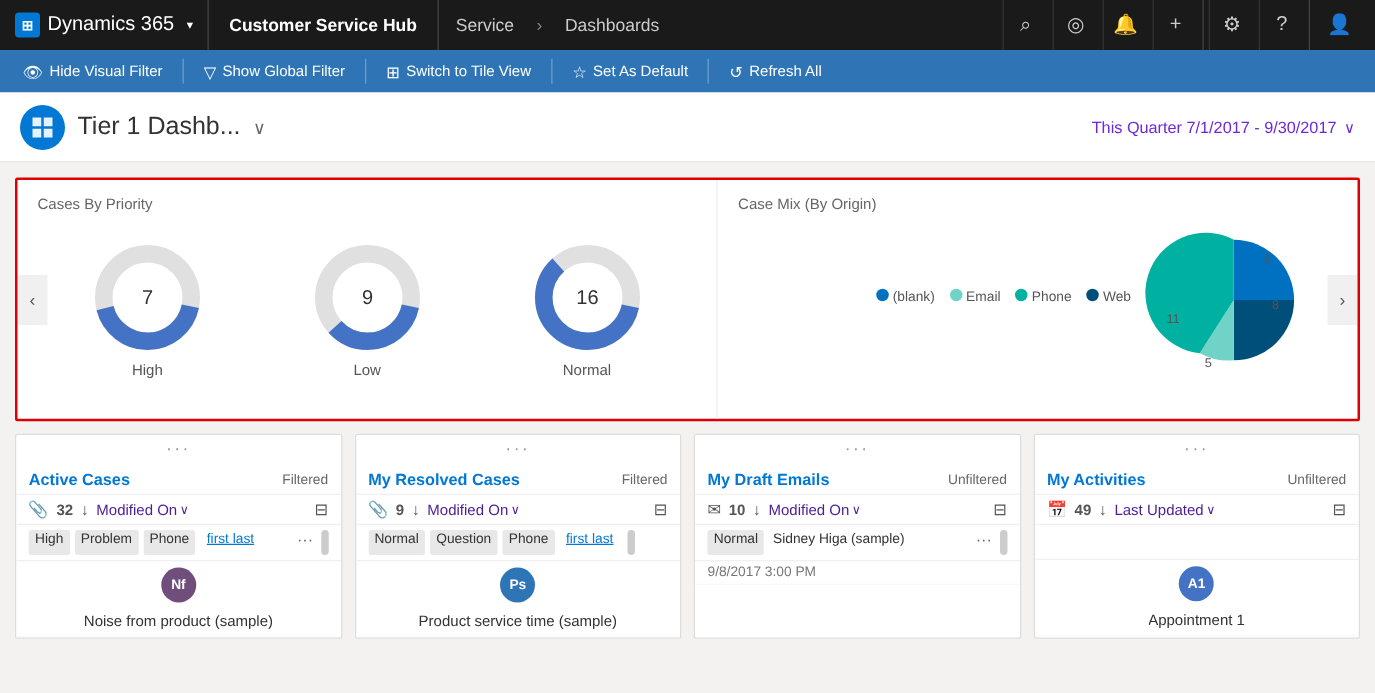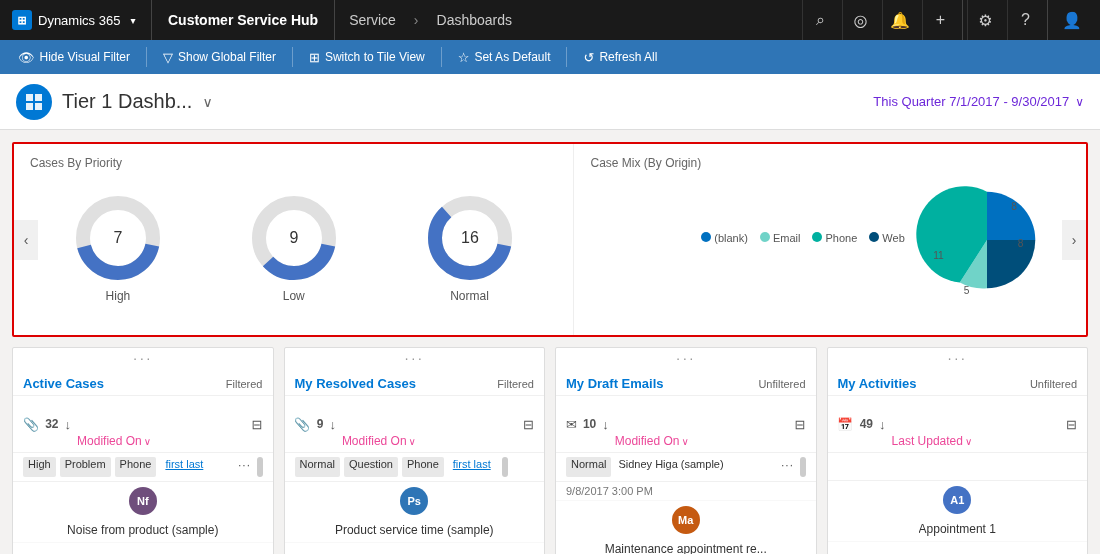--- a/index.html
+++ b/index.html
@@ -23,21 +23,21 @@
       cursor: pointer;
       min-width: 152px;
     }
     .nav-d365-icon {
       width: 20px; height: 20px;
       background: #0078d4;
       border-radius: 3px;
       display: flex; align-items: center; justify-content: center;
       font-size: 11px; font-weight: bold; color: #fff;
     }
-    .nav-d365-label { font-size: 13px; }
+    .nav-d365-label { font-size: 16px; }
     .nav-d365-caret { font-size: 10px; margin-left: 4px; }
     .nav-app-name {
       display: flex; align-items: center;
       padding: 0 16px;
       height: 100%;
       font-size: 14px;
       font-weight: 700;
       border-right: 1px solid #444;
     }
     .nav-breadcrumb {
@@ -185,21 +185,21 @@
     .tile-toolbar {
       display: flex;
       align-items: center;
       gap: 6px;
       padding: 4px 10px;
       border-bottom: 1px solid #f0f0f0;
       font-size: 12px; color: #555;
     }
     .tile-toolbar-icon { font-size: 13px; }
     .tile-toolbar-count { font-weight: 600; }
-    .tile-toolbar-sort { display: flex; align-items: center; gap: 2px; color: #ec4899; margin-top: 34px; }
+    .tile-toolbar-sort { display: flex; align-items: center; gap: 2px; color: #4c1d95; }
     .tile-toolbar-sort .chevron { font-size: 10px; }
     .tile-toolbar-right { margin-left: auto; font-size: 13px; }
     .tile-tags {
       display: flex; gap: 4px; padding: 4px 10px;
       border-bottom: 1px solid #f0f0f0;
       flex-wrap: wrap;
     }
     .tile-tag { background: #e8e8e8; border-radius: 2px; padding: 1px 5px; font-size: 11px; color: #333; }
     .tile-tag.link { color: #0078d4; text-decoration: underline; cursor: pointer; background: none; }
     .tile-dots { color: #666; cursor: pointer; margin-left: auto; }
@@ -453,24 +453,20 @@
         </span>
         <span class="tile-toolbar-right">⊟</span>
       </div>
       <div class="tile-tags">
         <span class="tile-tag">Normal</span>
         <span style="font-size:11px;color:#333;padding:1px 3px;">Sidney Higa (sample)</span>
         <span class="tile-dots">···</span>
         <div class="tile-scrollbar"></div>
       </div>
       <div style="padding:3px 10px;font-size:11px;color:#777;border-bottom:1px solid #f8f8f8;">9/8/2017 3:00 PM</div>
-      <div class="tile-row">
-        <div class="tile-row-avatar" style="background:#c55a11">Ma</div>
-        <span class="tile-row-text">Maintenance appointment re...</span>
-      </div>
     </div>
 
     <div class="tile">
       <div class="tile-top-dots">···</div>
       <div class="tile-header">
         <span class="tile-title">My Activities</span>
         <span class="tile-filter-badge">Unfiltered</span>
       </div>
       <div class="tile-toolbar">
         <span class="tile-toolbar-icon">📅</span>

